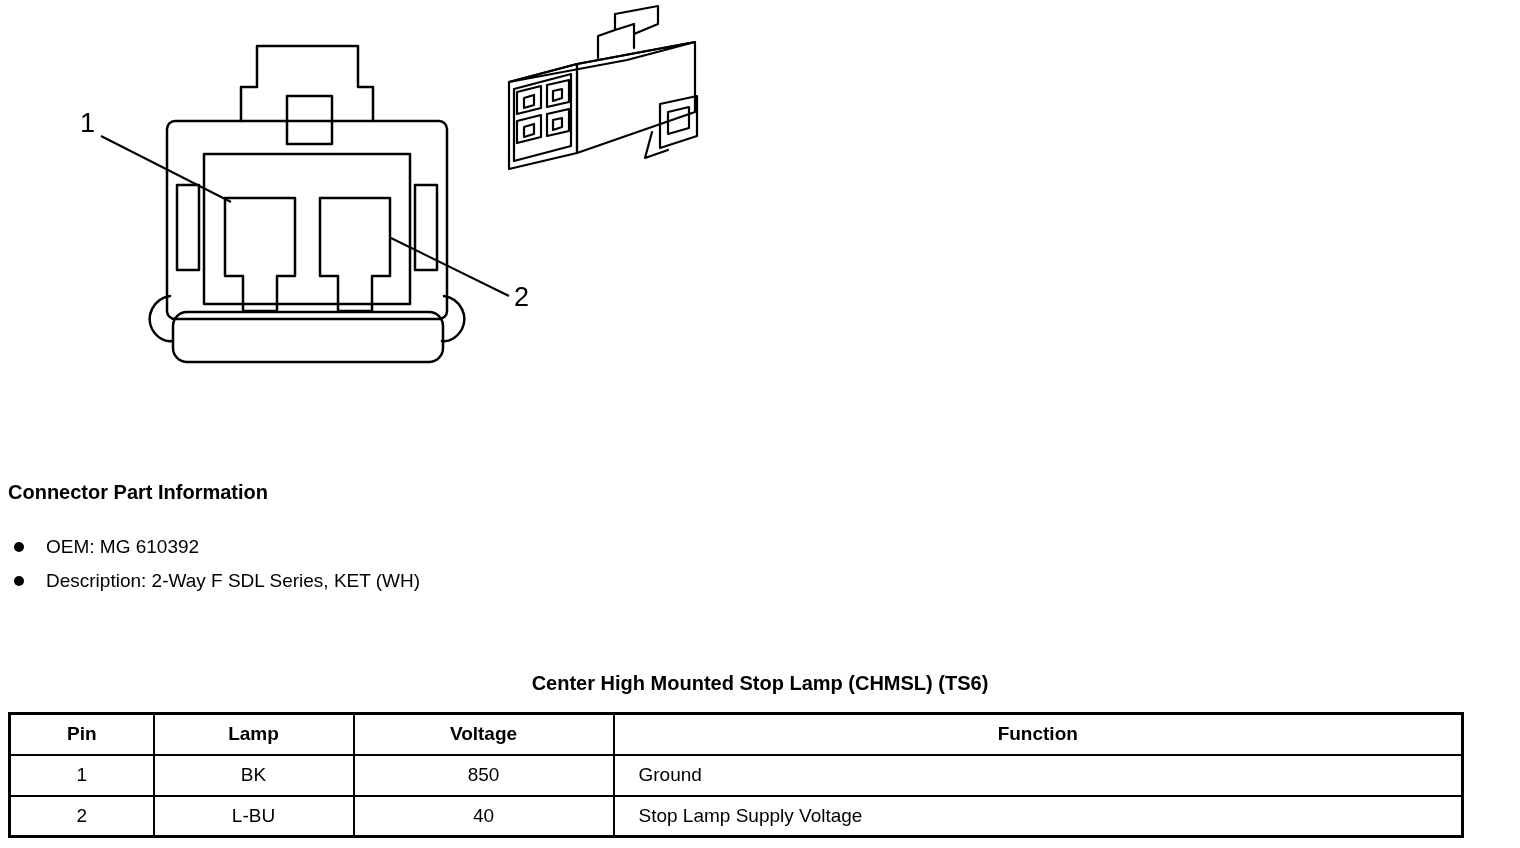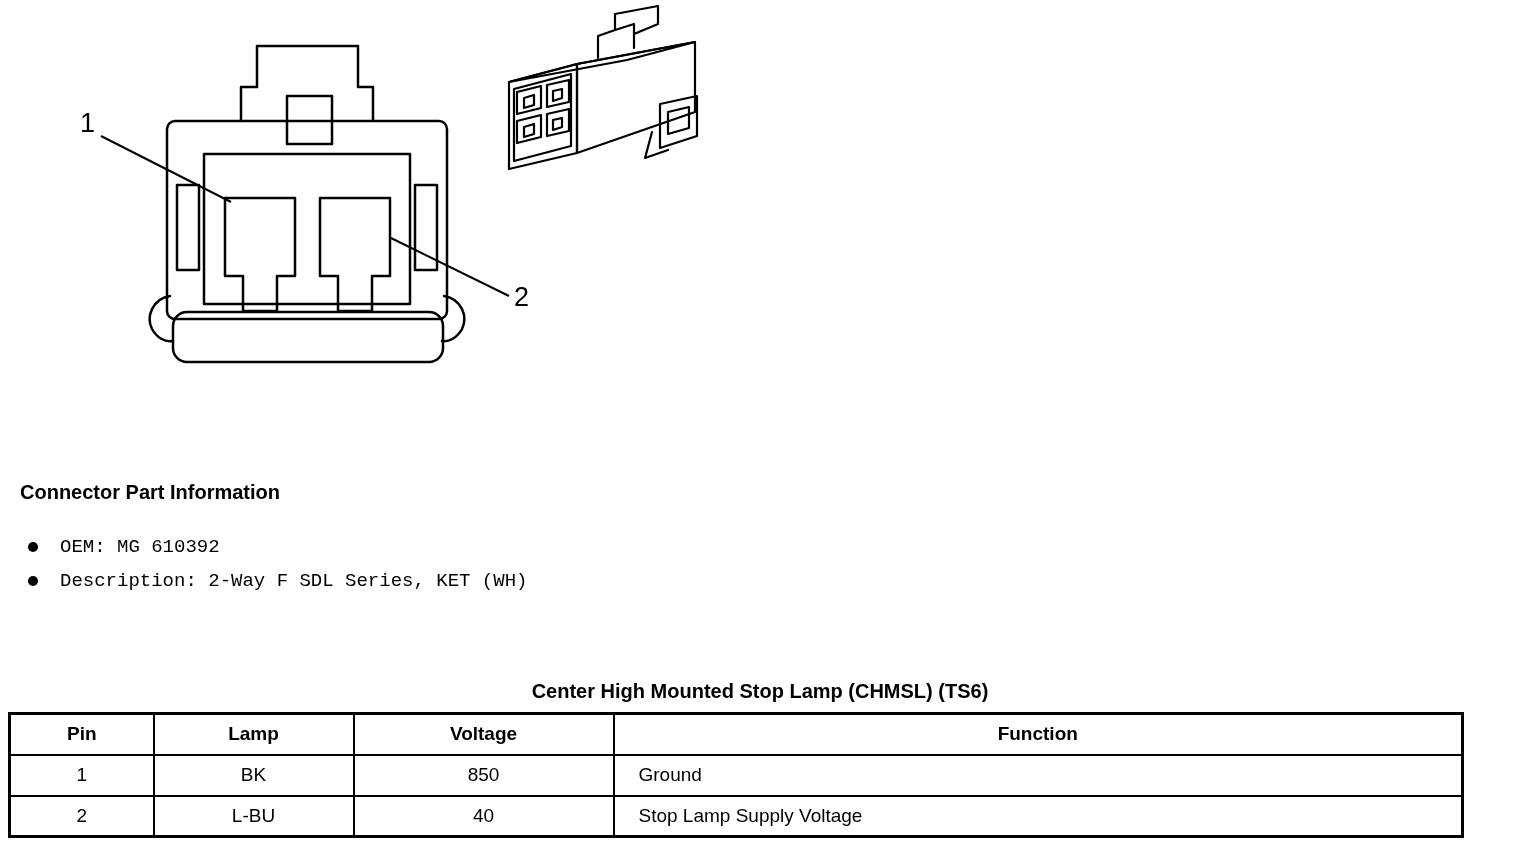--- a/index.html
+++ b/index.html
@@ -15,26 +15,26 @@
   }
   .diagram-svg { position: absolute; left: 0; top: 0; }
   .pin-label {
     position: absolute;
     font-size: 27px;
     line-height: 1;
     color: #000000;
   }
   .section-heading {
     position: absolute;
-    left: 20px;
+    left: 8px;
     top: 481px;
     font-size: 20px;
     font-weight: bold;
   }
-  .bullet-list { position: absolute; left: 28px; top: 536px; font-family: Liberation Mono, monospace; }
+  .bullet-list { position: absolute; left: 14px; top: 536px; }
   .bullet-item {
     display: flex;
     align-items: center;
     margin-bottom: 12px;
     font-size: 19px;
     height: 22px;
   }
   .bullet-dot {
     width: 10px;
     height: 10px;
@@ -44,21 +44,20 @@
     flex: 0 0 auto;
   }
   .table-title {
     position: absolute;
     left: 0;
     top: 672px;
     width: 100%;
     text-align: center;
     font-size: 20px;
     font-weight: bold;
-    margin-top: 8px;
   }
   .pin-table {
     position: absolute;
     left: 8px;
     top: 712px;
     width: 1456px;
     border-collapse: collapse;
     border: 3px solid #000000;
     table-layout: fixed;
   }

